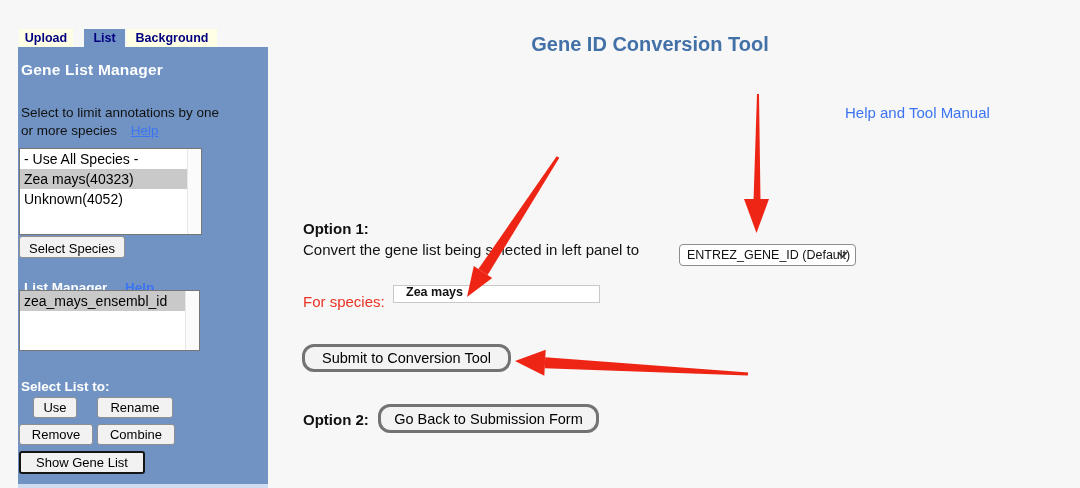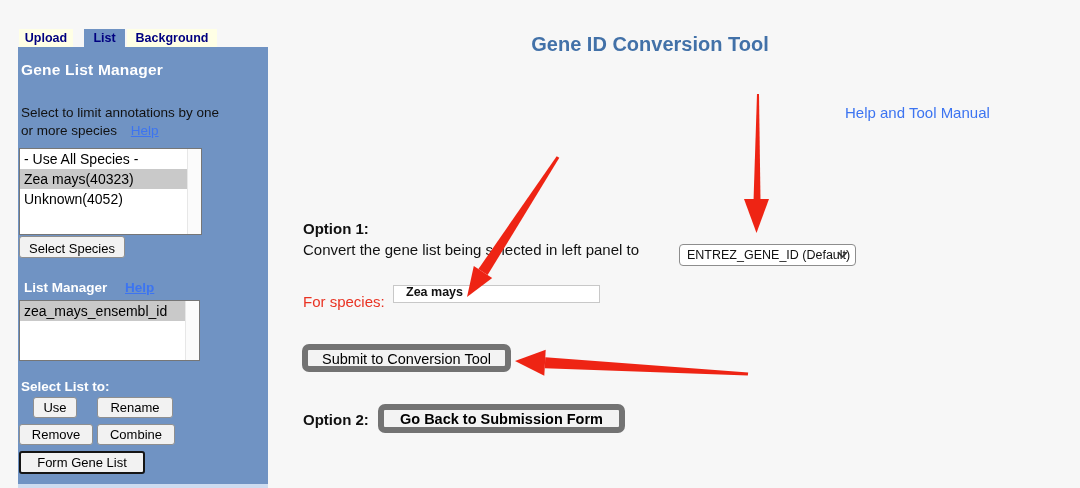--- a/index.html
+++ b/index.html
@@ -35,21 +35,21 @@
   }
   .note-line{position:absolute;left:3px;font-size:13.5px;color:#111;}
   .help-link{color:#3c74f1;text-decoration:underline;cursor:pointer;}
   .help-bold{font-weight:bold;}
 
   .listbox{
     position:absolute;background:#ffffff;border:1px solid #767676;
     overflow:hidden;
   }
   #species-listbox{left:1px;top:101px;width:181px;height:85px;}
-  #genelist-listbox{left:1px;top:253px;width:179px;height:59px;}
+  #genelist-listbox{left:1px;top:243px;width:179px;height:59px;}
   .listbox .track{
     position:absolute;top:0;right:0;width:13px;height:100%;
     background:#fbfbfb;border-left:1px solid #e7e7e7;
   }
   .list-item{
     height:20px;line-height:20px;font-size:14px;color:#000;
     padding-left:4px;margin-right:14px;white-space:nowrap;overflow:hidden;
     cursor:pointer;
   }
   .list-item.selected{background:#c9c9c9;}
@@ -86,26 +86,26 @@
   .fake-select .chev{position:absolute;right:7px;top:6px;width:11px;height:8px;}
 
   .species-input{
     position:absolute;left:393px;top:285px;width:207px;height:18px;
     box-sizing:border-box;background:#fff;border:1px solid #c8c8c8;
     font-family:"Liberation Sans",sans-serif;font-size:12.5px;font-weight:600;
     color:#111;padding:0 0 4px 12px;outline:none;
   }
   .btn-lg{
     position:absolute;box-sizing:border-box;
-    background:#f3f3f3;border:6px solid #737373;border-radius:7px;
+    background:#f3f3f3;border:3px solid #737373;border-radius:12px;
     font-family:"Liberation Sans",sans-serif;font-size:14.5px;color:#000;
     text-align:center;cursor:pointer;
   }
   #submit-btn{left:302px;top:344px;width:209px;height:28px;}
-  #goback-btn{left:378px;top:404px;width:247px;height:29px;font-weight:bold;}
+  #goback-btn{left:378px;top:404px;width:221px;height:29px;}
 
   .arrows{
     position:absolute;left:0;top:0;width:1080px;height:488px;
     pointer-events:none;z-index:50;
   }
 </style>
 </head>
 <body>
 
 <div class="tab" id="tab-upload">Upload</div>
@@ -140,21 +140,21 @@
     <div class="list-item selected">zea_mays_ensembl_id</div>
     <div class="track"></div>
   </div>
 
   <div class="panel-label" style="left:3px;top:332px;">Select List to:</div>
 
   <button class="btn" style="left:15px;top:350px;width:44px;height:21px;">Use</button>
   <button class="btn" style="left:79px;top:350px;width:76px;height:21px;">Rename</button>
   <button class="btn" style="left:1px;top:377px;width:74px;height:21px;">Remove</button>
   <button class="btn" style="left:79px;top:377px;width:78px;height:21px;">Combine</button>
-  <button class="btn" style="left:1px;top:404px;width:126px;height:23px;border:2px solid #151515;">Form Gene List</button>
+  <button class="btn" style="left:1px;top:404px;width:126px;height:23px;border:2px solid #151515;">Show Gene List</button>
 </div>
 <div class="panel-bottom-edge"></div>
 
 <div class="page-title">Gene ID Conversion Tool</div>
 
 <div class="manual-link">Help and Tool Manual</div>
 
 <div class="opt-label" style="left:303px;top:220px;">Option 1:</div>
 <div class="opt-text" style="left:303px;top:241px;">Convert the gene list being selected in left panel to</div>
 

